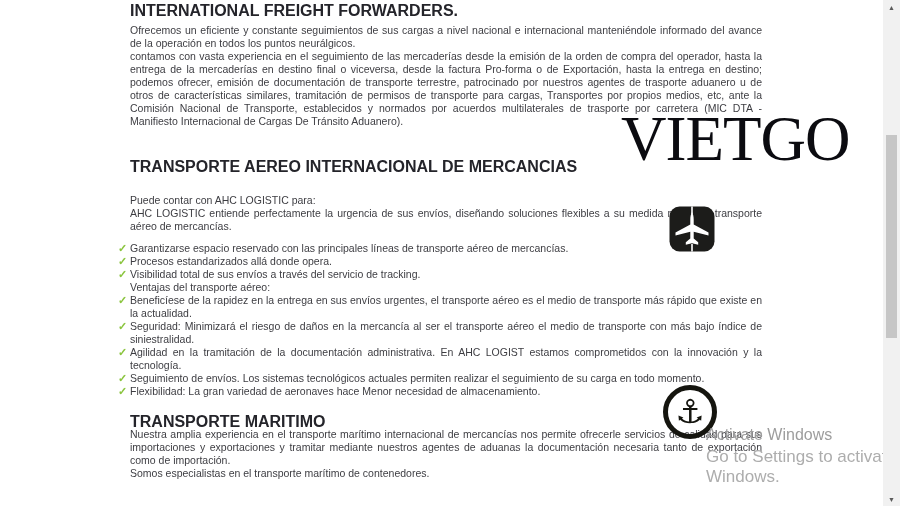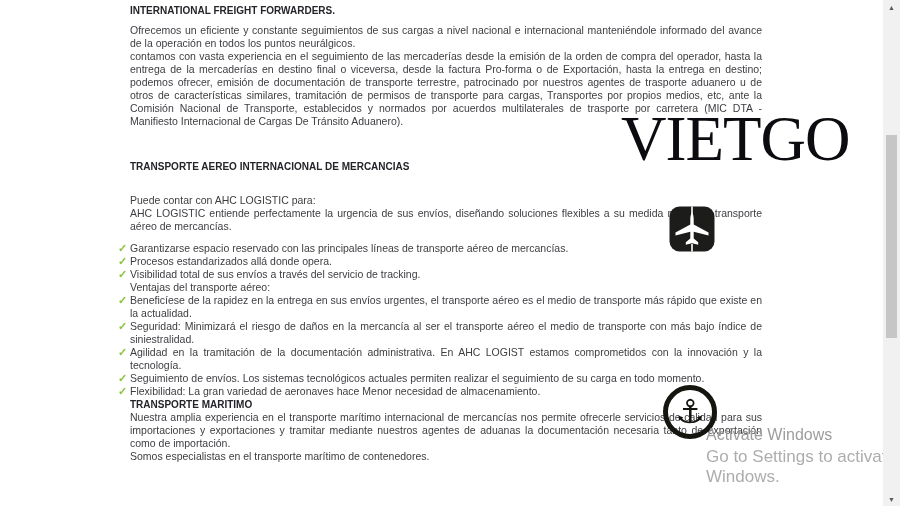--- a/index.html
+++ b/index.html
@@ -3,27 +3,27 @@
 <meta charset="utf-8">
 <style>
   * { margin:0; padding:0; box-sizing:border-box; }
   html,body { width:900px; height:506px; background:#ffffff; overflow:hidden;
               font-family:"Liberation Sans", sans-serif; }
   #page { position:relative; width:900px; height:506px; background:#ffffff; overflow:hidden; }
 
   
   .content { position:absolute; left:130px; top:4px; width:632px;
              font-size:10.5px; line-height:13px; color:#3d3d42; text-align:justify; }
-  .sec-heading { font-size:10px; font-weight:bold; color:#24242a; text-align:left; }
+  .sec-heading { font-size:16px; font-weight:bold; color:#24242a; text-align:left; }
   .para { text-align:justify; }
   .sec1 .sec-heading { margin-bottom:7px; }
   .sec1 .para1 { margin-top:0; }
   .sec2 { margin-top:32px; }
   .sec2 .sec-heading { margin-bottom:21px; }
-  .sec3 { }
+  .sec3 { margin-top:17px; }
 
   
   .bullets { margin-top:9px; margin-left:-12px; }
   .bullet-row { display:flex; }
   .check { width:12px; flex:0 0 12px; color:#8bc53f; font-weight:bold; font-size:11px; text-align:left; }
   .no-check { width:12px; flex:0 0 12px; }
   .bullet-text { flex:1; text-align:justify; }
 
   
   .logo { position:absolute; left:621px; top:103px; width:270px;

